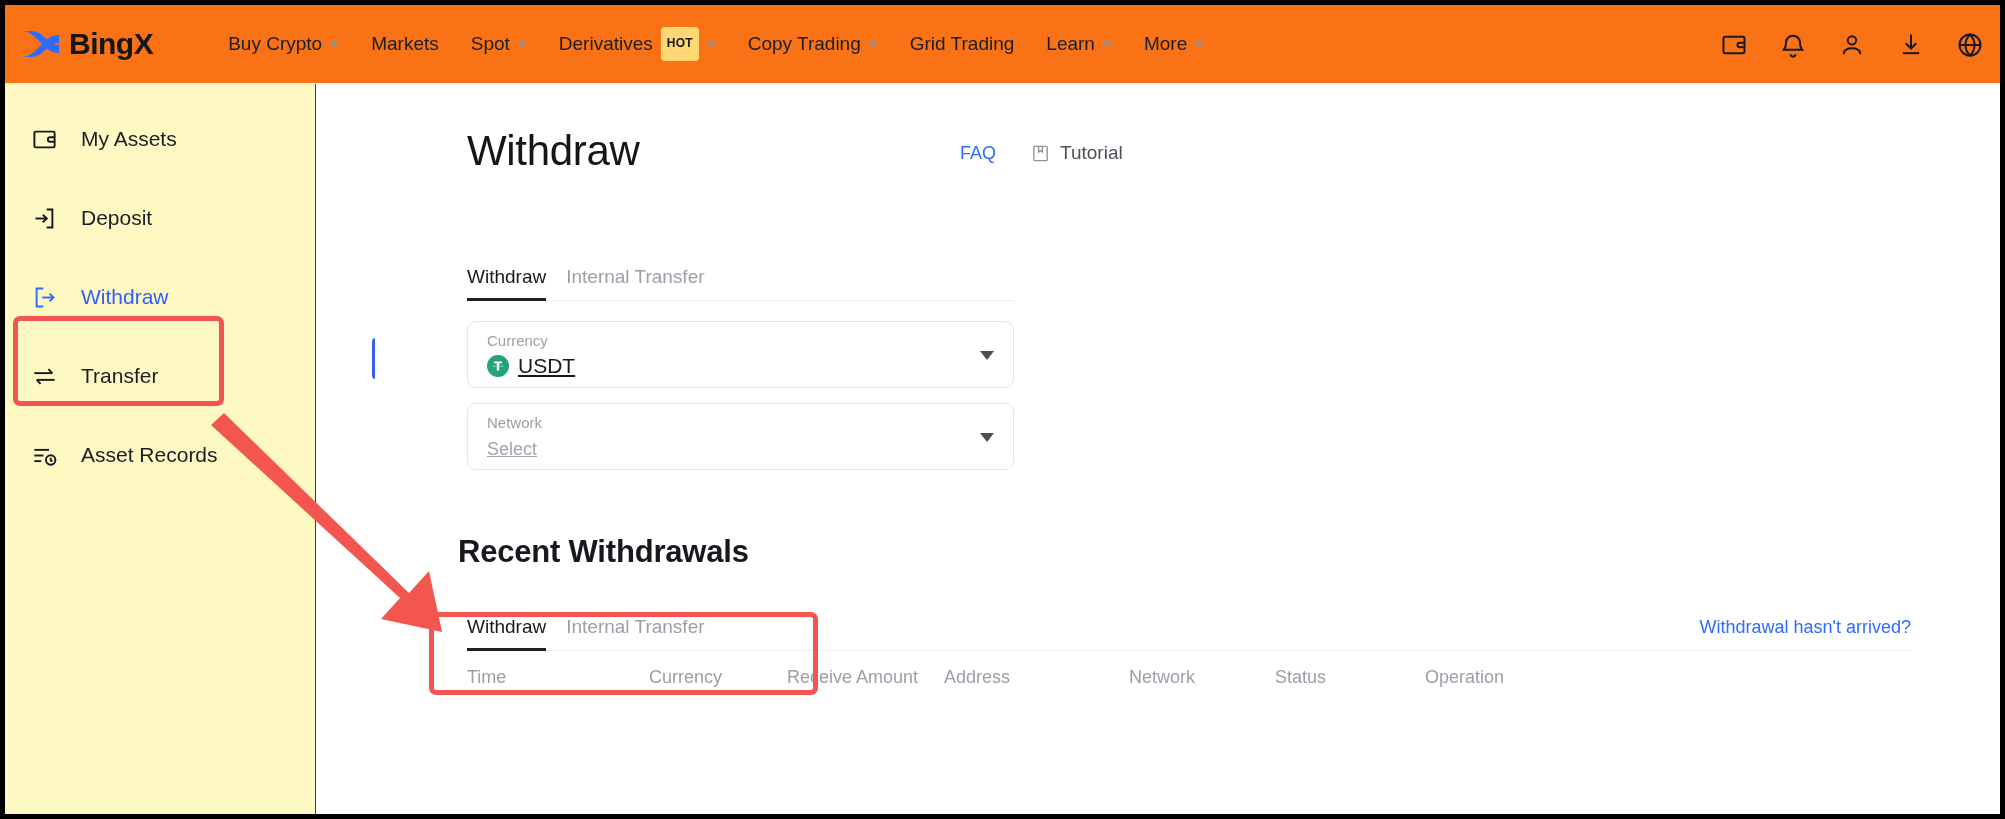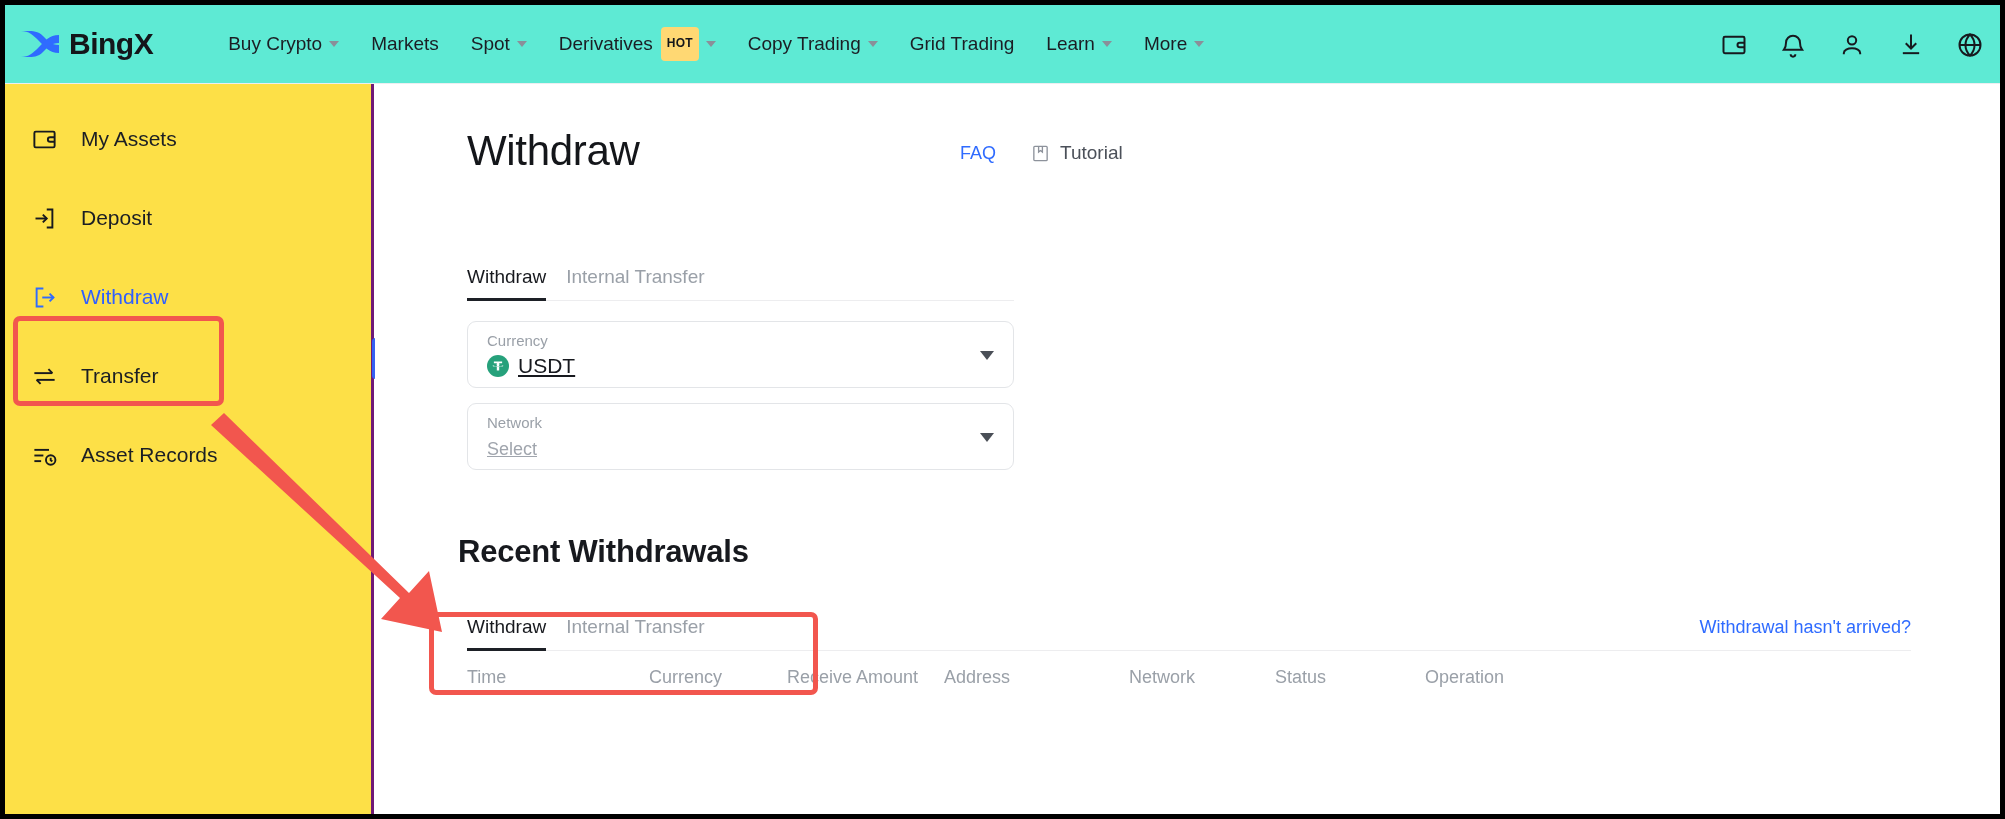--- a/index.html
+++ b/index.html
@@ -13,21 +13,21 @@
     position: absolute; left: 0; top: 0;
     width: 2005px; height: 819px;
     border: 5px solid #000000;
     background: #ffffff;
     overflow: hidden;
   }
   
   #topnav {
     position: absolute; left: 0; top: 0;
     width: 1995px; height: 79px;
-    background: #5eead4;
+    background: #f97316;
     border-bottom: 1px solid #eceef1;
     display: flex; align-items: center;
   }
   #logo-wrap {
     display: flex; align-items: center;
     margin-left: 14px;
     gap: 6px;
   }
   #logo-mark { width: 44px; height: 30px; display:block; }
   #logo-text {
@@ -68,23 +68,23 @@
     position: absolute; right: 16px; top: 0;
     height: 79px;
     display: flex; align-items: center;
     gap: 31px;
   }
   .nav-icon { width: 28px; height: 28px; display:block; cursor: pointer; }
 
   
   #sidebar {
     position: absolute; left: 0; top: 79px;
-    width: 369px; height: 735px;
-    background: #fde047;
-    border-right: 3px solid #701a75;
+    width: 311px; height: 735px;
+    background: #fef9c3;
+    border-right: 1px solid #701a75;
   }
   .side-item {
     position: absolute; left: 0;
     width: 369px; height: 56px;
     display: flex; align-items: center;
     cursor: pointer;
   }
   .side-icon {
     width: 27px; height: 27px;
     margin-left: 26px;

